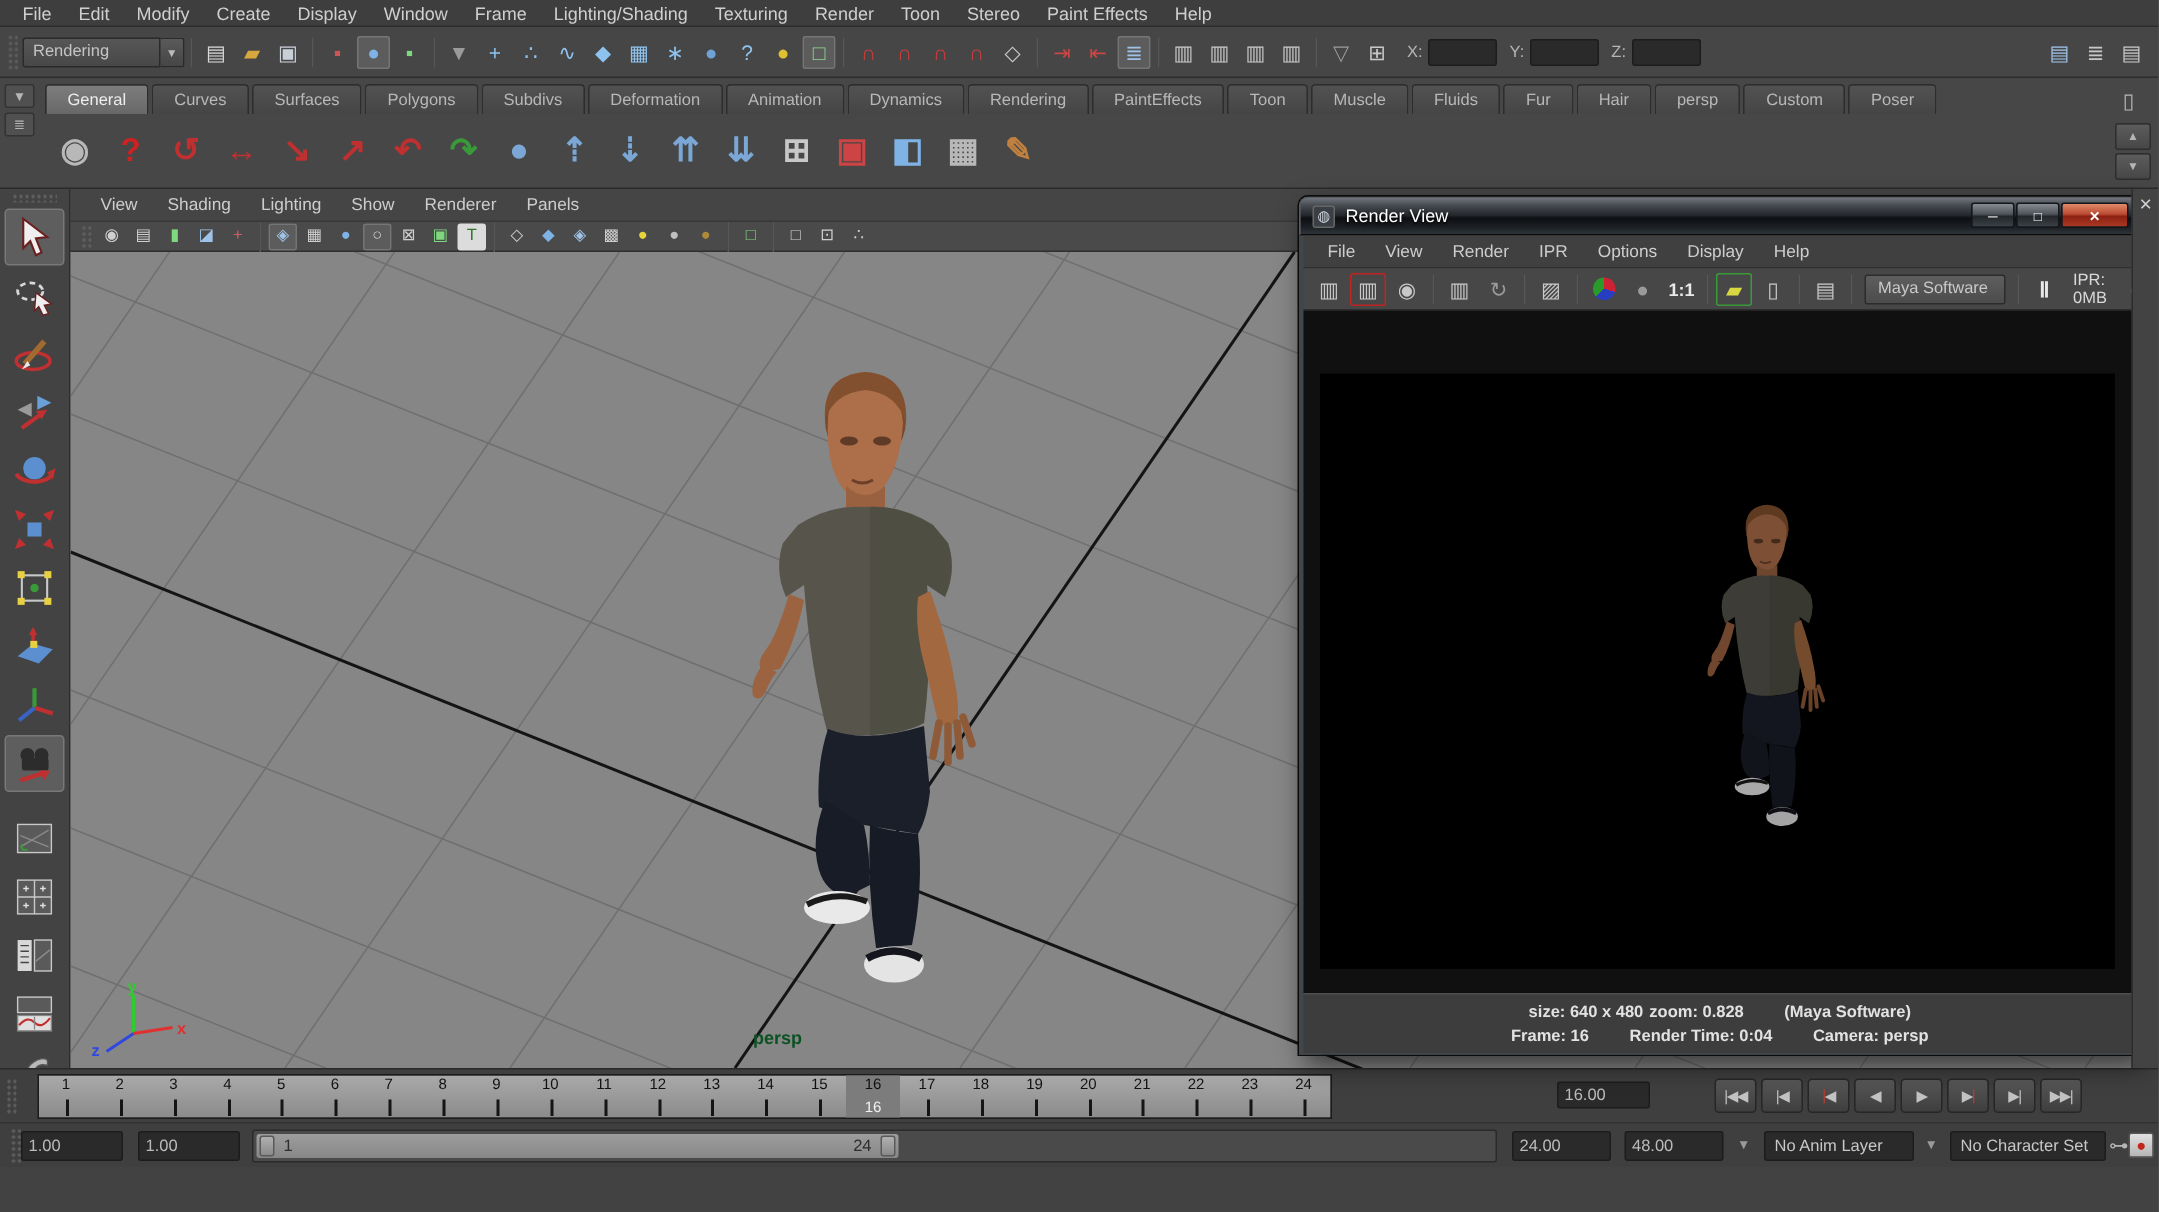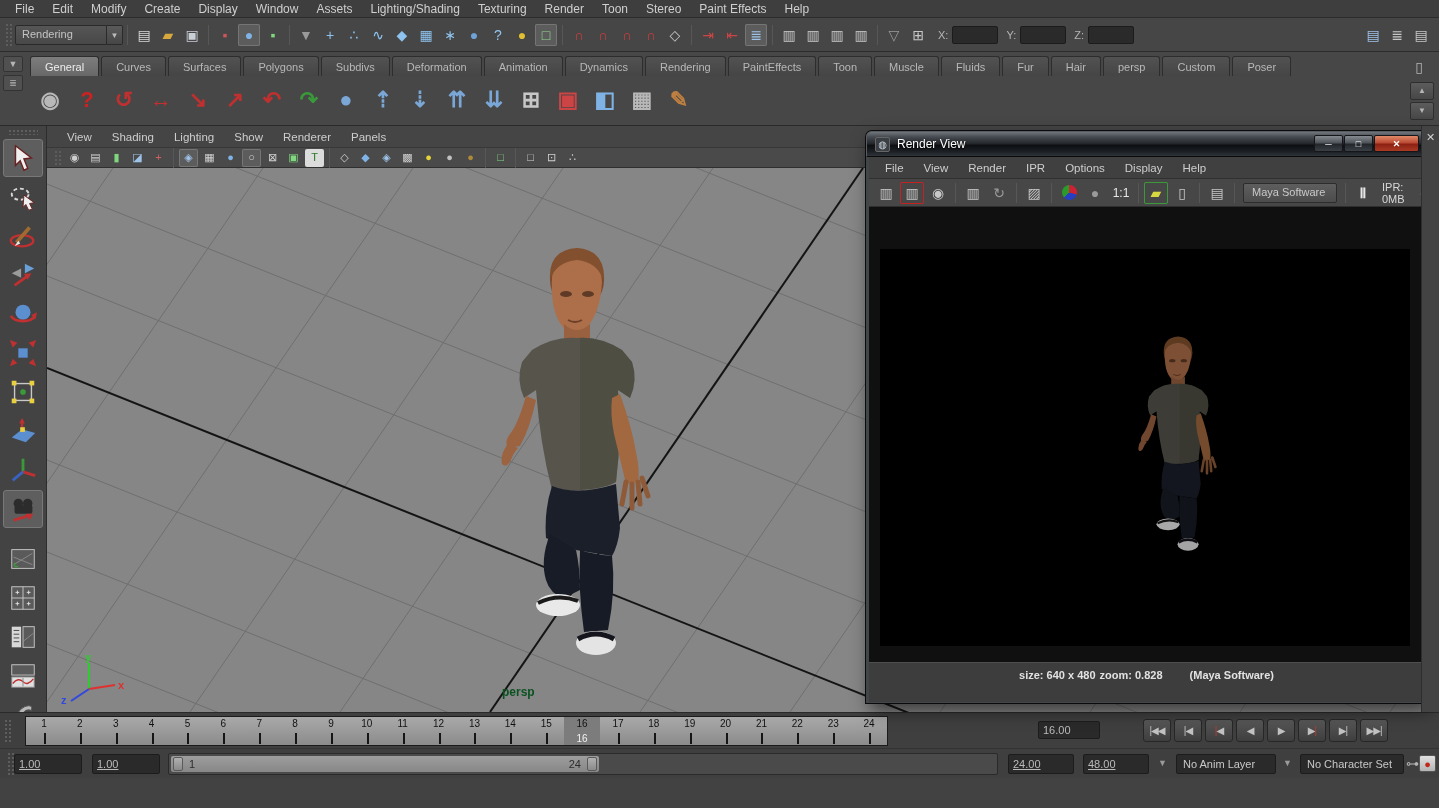--- a/index.html
+++ b/index.html
@@ -18,21 +18,21 @@
   .vgrip { width:7px; height:24px; margin:0 3px; flex:none;
            background-image:radial-gradient(#5d5d5d 1px, transparent 1.2px);
            background-size:4px 4px; }
   .mode-sel { width:92px; height:20px; background:linear-gradient(#565656,#484848); border:1px solid #2a2a2a;
               border-radius:2px 0 0 2px; color:#c4c4c4; font-size:11px; padding:2px 6px; }
   .mode-arrow { width:16px; height:20px; background:linear-gradient(#5a5a5a,#464646); border:1px solid #2a2a2a;
                 border-left:none; border-radius:0 2px 2px 0; color:#bbb; font-size:8px; text-align:center; line-height:20px; }
   .ibtn { display:inline-flex; align-items:center; justify-content:center; width:22px; height:22px; margin:0 1px;
           border-radius:2px; font-size:14px; line-height:1; flex:none; }
   .ibtn.active { background:#5c5c5c; box-shadow:inset 0 0 0 1px #757575; }
-  .ibtn.wide { width:auto; padding:0 4px; font-weight:normal; font-size:12px; }
+  .ibtn.wide { width:auto; padding:0 4px; font-weight:bold; font-size:12px; }
   .sep { width:1px; height:20px; background:#333; border-right:1px solid #575757; margin:0 4px; flex:none; }
   .rgb-dot::before { content:""; width:15px; height:15px; border-radius:50%;
         background:conic-gradient(#c23 0 30%, #283ec2 30% 63%, #2a9a2a 63% 100%); }
   .coord-label { color:#b5b5b5; margin:0 4px 0 8px; font-size:11px; }
   .nfield { background:#2a2a2a; border:1px solid #1c1c1c; border-radius:2px; color:#bbb;
             font-size:11px; height:18px; padding:1px 4px; }
   .coord-field { width:46px; }
   .tb-right { margin-left:auto; display:flex; align-items:center; padding-right:6px; }
 
   
@@ -119,21 +119,21 @@
   .tl-time { position:absolute; left:1038px; top:8px; width:62px; }
   .tl-playback { position:absolute; left:1143px; top:6px; display:flex; gap:3px; }
   .pbtn { width:28px; height:23px; background:linear-gradient(#585858,#3e3e3e); border:1px solid #272727;
           border-radius:3px; color:#c2c2c2; font-size:10px; letter-spacing:-1px;
           display:flex; align-items:center; justify-content:center; }
   .pbtn b { color:#c23a2e; font-weight:normal; }
 
   
   .rangebar { position:absolute; left:0; top:748px; width:1439px; height:30px; background:#3f3f3f;
               border-top:1px solid #333; }
-  .rs-field { position:absolute; top:5px; height:20px;text-decoration:underline; }
+  .rs-field { position:absolute; top:5px; height:20px; }
   .rs-track { position:absolute; left:168px; top:4px; width:830px; height:22px; background:#4a4a4a;
               border:1px solid #2a2a2a; border-radius:2px; }
   .rs-bar { position:absolute; left:2px; top:2px; width:428px; height:16px;
             background:linear-gradient(#9d9d9d,#878787); border-radius:2px; display:flex; align-items:center; }
   .rs-handle { width:10px; height:14px; background:linear-gradient(#b0b0b0,#8a8a8a); border:1px solid #5a5a5a;
                border-radius:2px; margin:0 2px; }
   .rs-bar .lab { color:#2d2d2d; font-size:11px; flex:1; padding:0 4px; }
   .rs-bar .lab.r { text-align:right; }
   .dd-arrow { position:absolute; top:9px; color:#9a9a9a; font-size:9px; }
   .rs-select { position:absolute; top:5px; height:20px; background:#2a2a2a; border:1px solid #1c1c1c;
@@ -268,21 +268,21 @@
 <div id="app">
 
   <div class="menubar">
     <div style="display:flex">
         <span class="menu-item">File</span>
         <span class="menu-item">Edit</span>
         <span class="menu-item">Modify</span>
         <span class="menu-item">Create</span>
         <span class="menu-item">Display</span>
         <span class="menu-item">Window</span>
-        <span class="menu-item">Assets</span>
+        <span class="menu-item">Frame</span>
         <span class="menu-item">Lighting/Shading</span>
         <span class="menu-item">Texturing</span>
         <span class="menu-item">Render</span>
         <span class="menu-item">Toon</span>
         <span class="menu-item">Stereo</span>
         <span class="menu-item">Paint Effects</span>
         <span class="menu-item">Help</span>
       </div>
   </div>
 
@@ -628,20 +628,25 @@
               <use href="#char" x="247" y="82" width="100" height="232"></use>
             </g>
           </svg>
         </div>
       </div>
       <div class="rv-status">
         <div>
           <span>size: 640 x 480</span><span style="margin-left:-8px">zoom: 0.828</span>
           <span>(Maya Software)</span>
         </div>
+        <div>
+          <span>Frame: 16</span>
+          <span>Render Time: 0:04</span>
+          <span>Camera: persp</span>
+        </div>
       </div>
     </div>
   </div>
 
   <div class="timeline">
     <div class="vgrip" style="margin-left:4px"></div>
     <div class="tl-ruler" id="tl-ruler">
         <div class="tl-cell"><span>1</span><i class="tick"></i></div>
         <div class="tl-cell"><span>2</span><i class="tick"></i></div>
         <div class="tl-cell"><span>3</span><i class="tick"></i></div>

